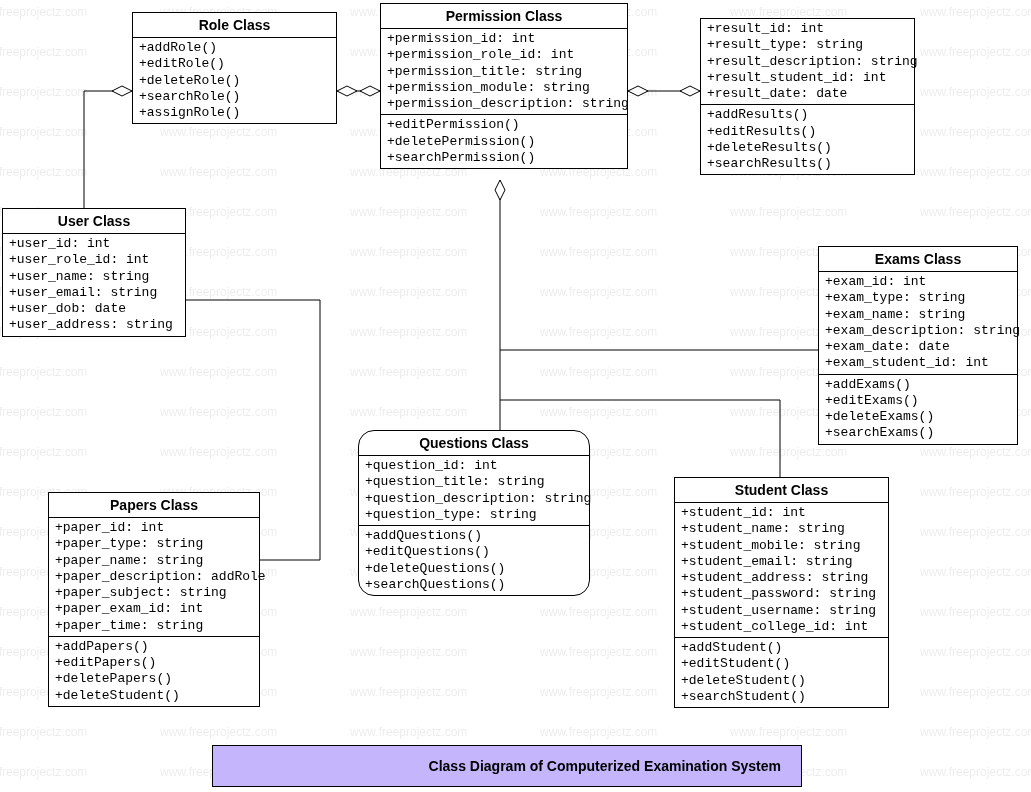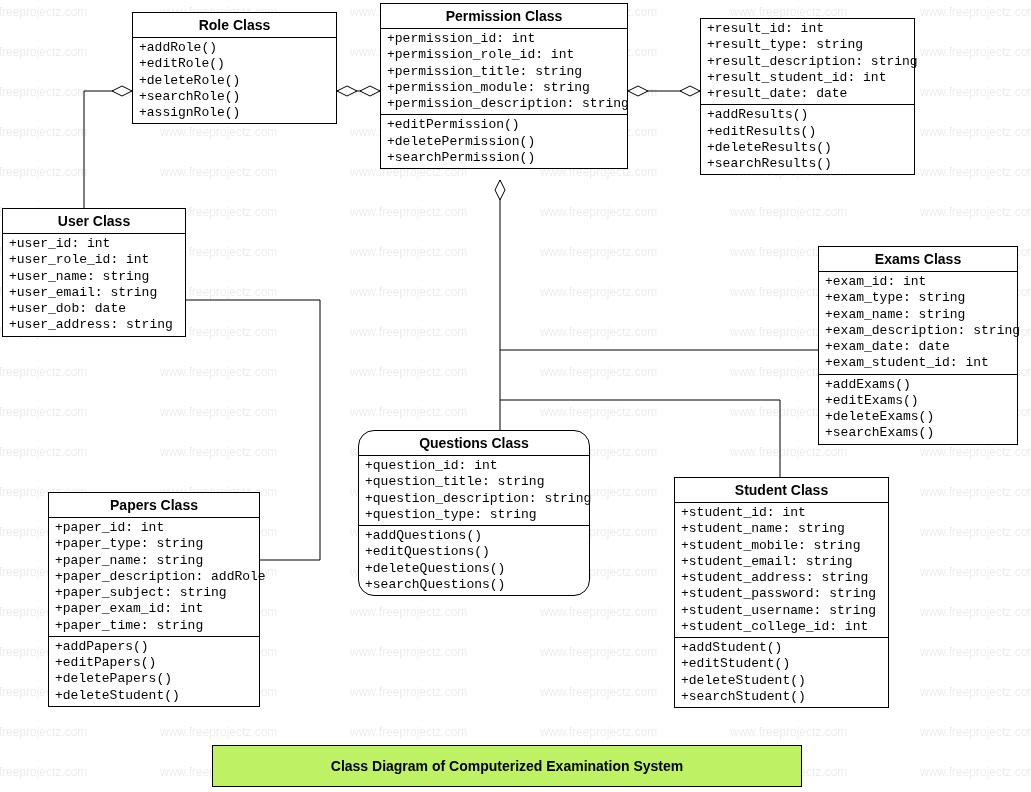--- a/index.html
+++ b/index.html
@@ -44,22 +44,22 @@
     padding: 2px 6px;
     border-bottom: 1px solid #000;
     line-height: 1.25;
     white-space: nowrap;
   }
   .uml-section:last-child { border-bottom: none; }
   .uml-section div { white-space: nowrap; }
   .caption-box {
     position: absolute;
     border: 1px solid #000;
-    background: #bef264;
-    text-align: center;
+    background: #c4b5fd;
+    text-align: right;
     font-weight: bold;
     padding: 12px 20px;
     font-family: Arial, sans-serif;
     font-size: 14px;
     z-index: 2;
   }
   svg.connectors {
     position: absolute;
     top: 0; left: 0;
     width: 1031px;

